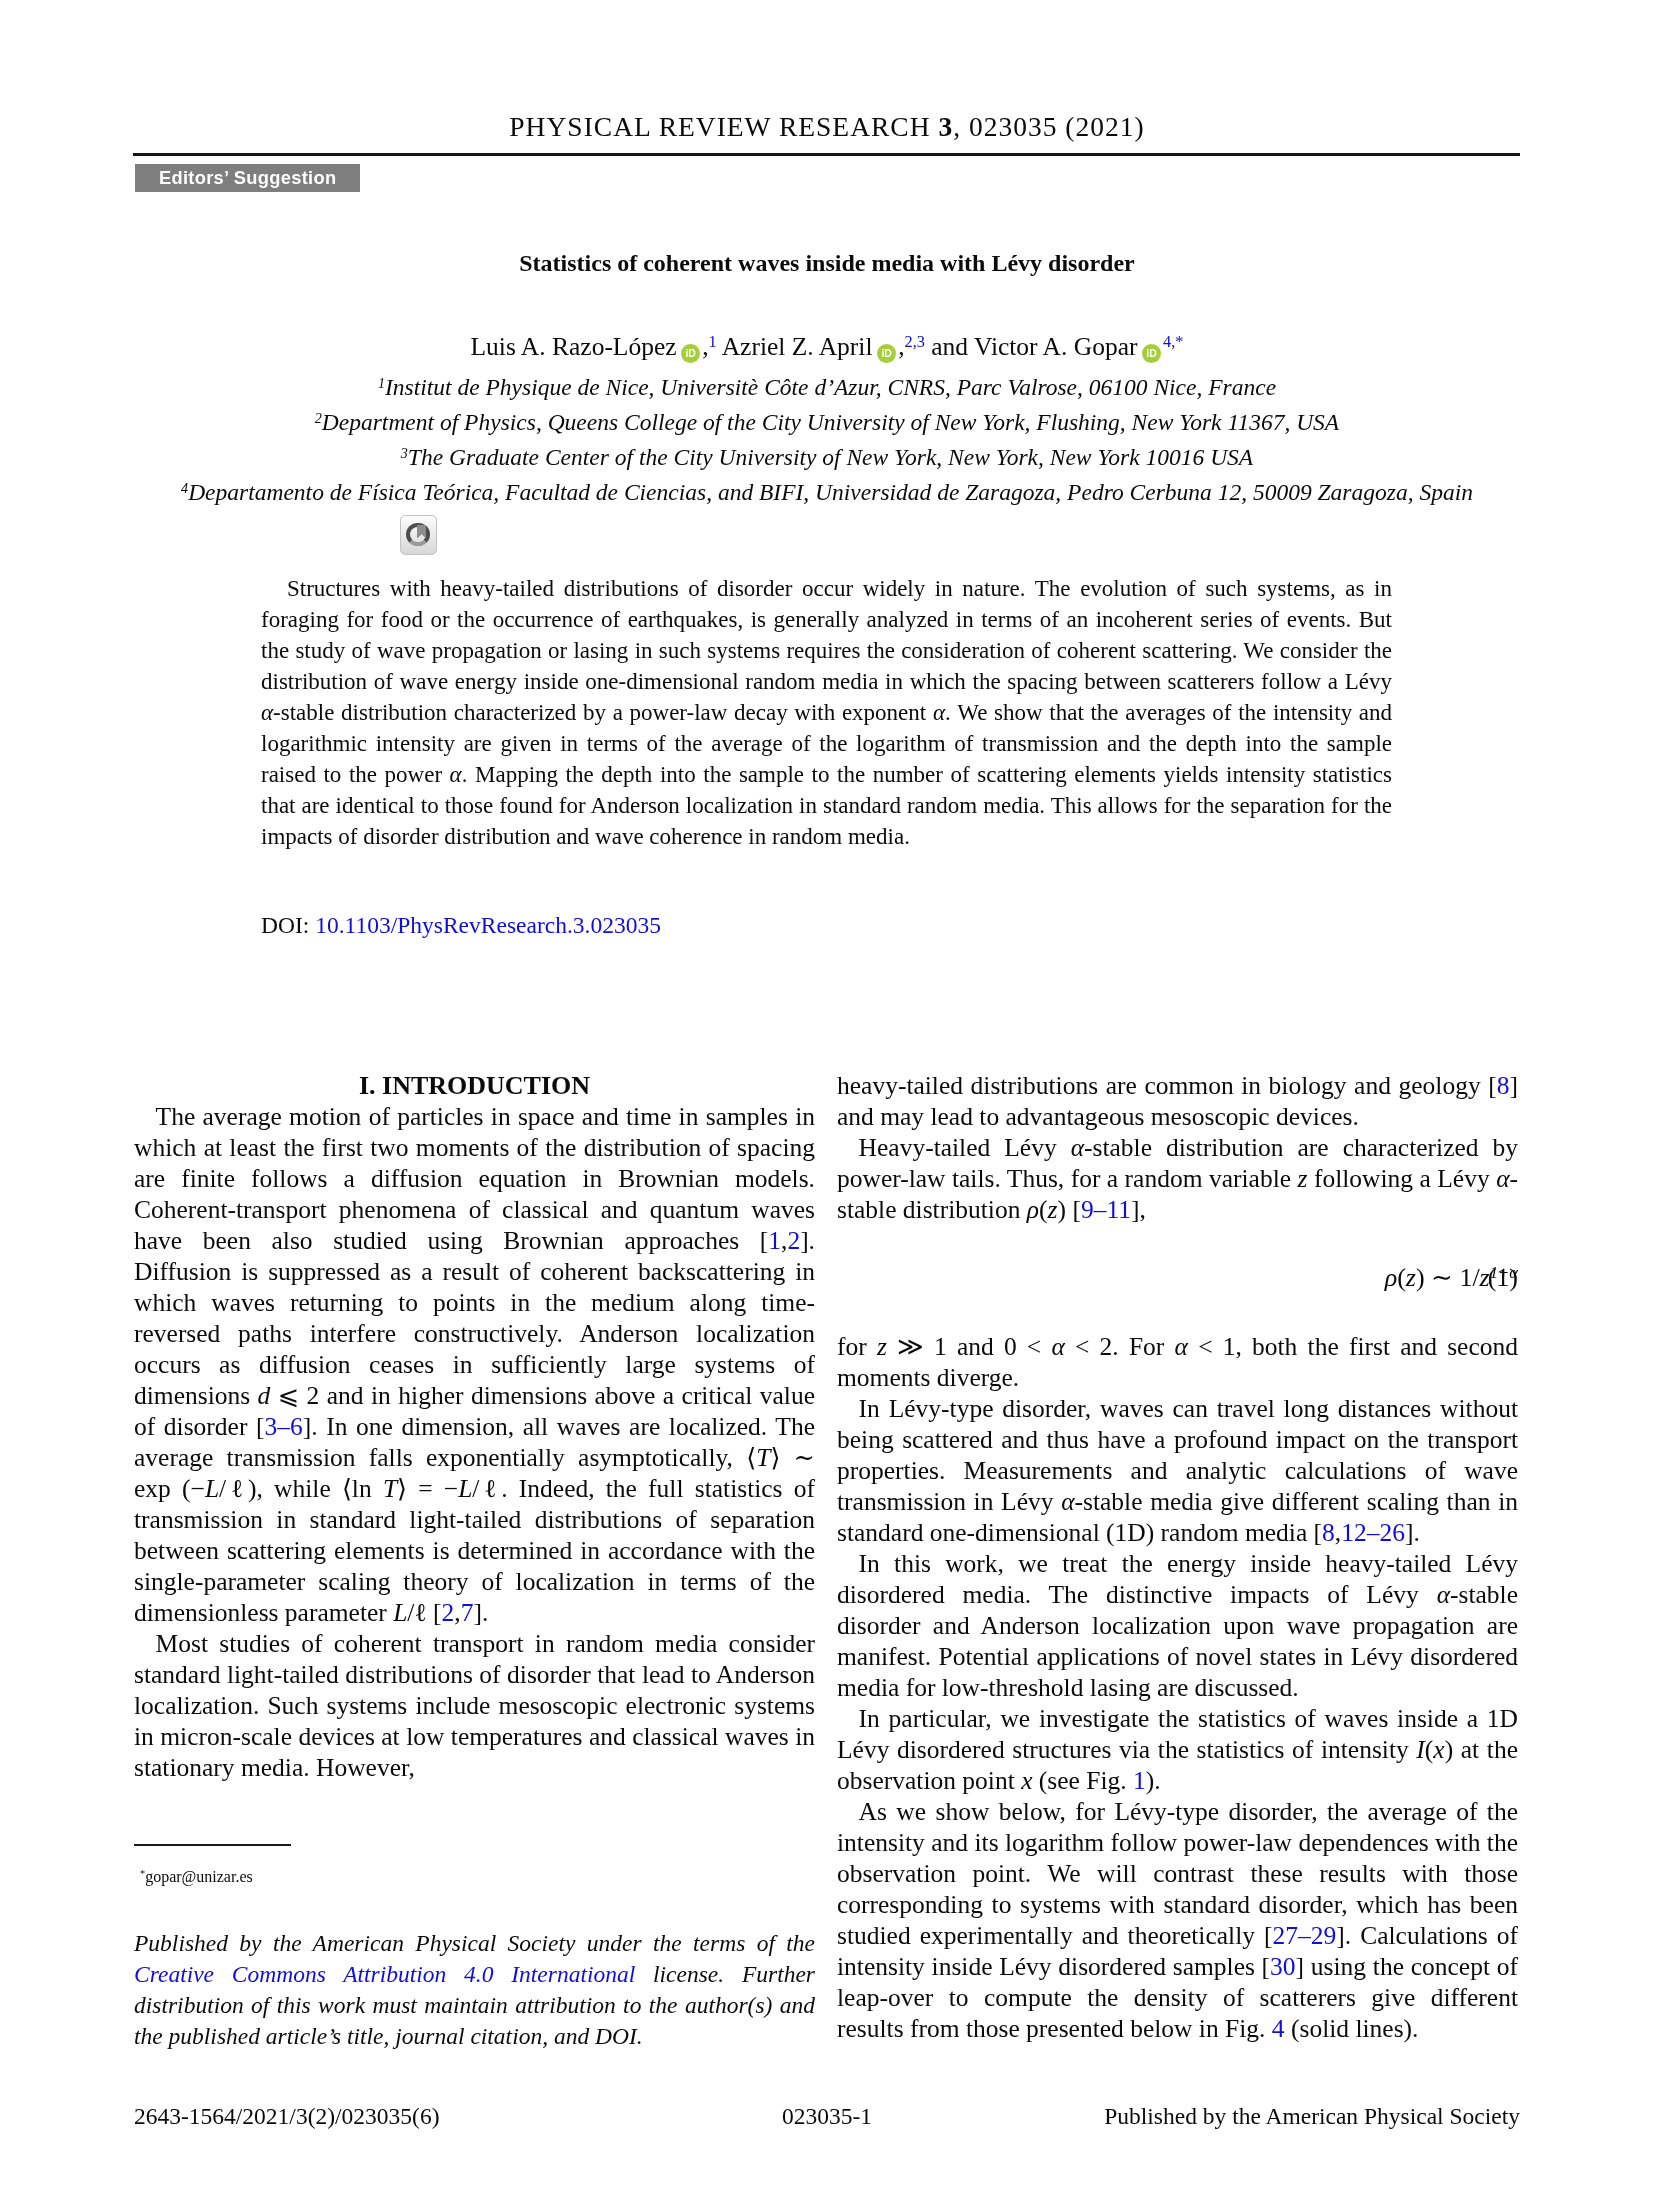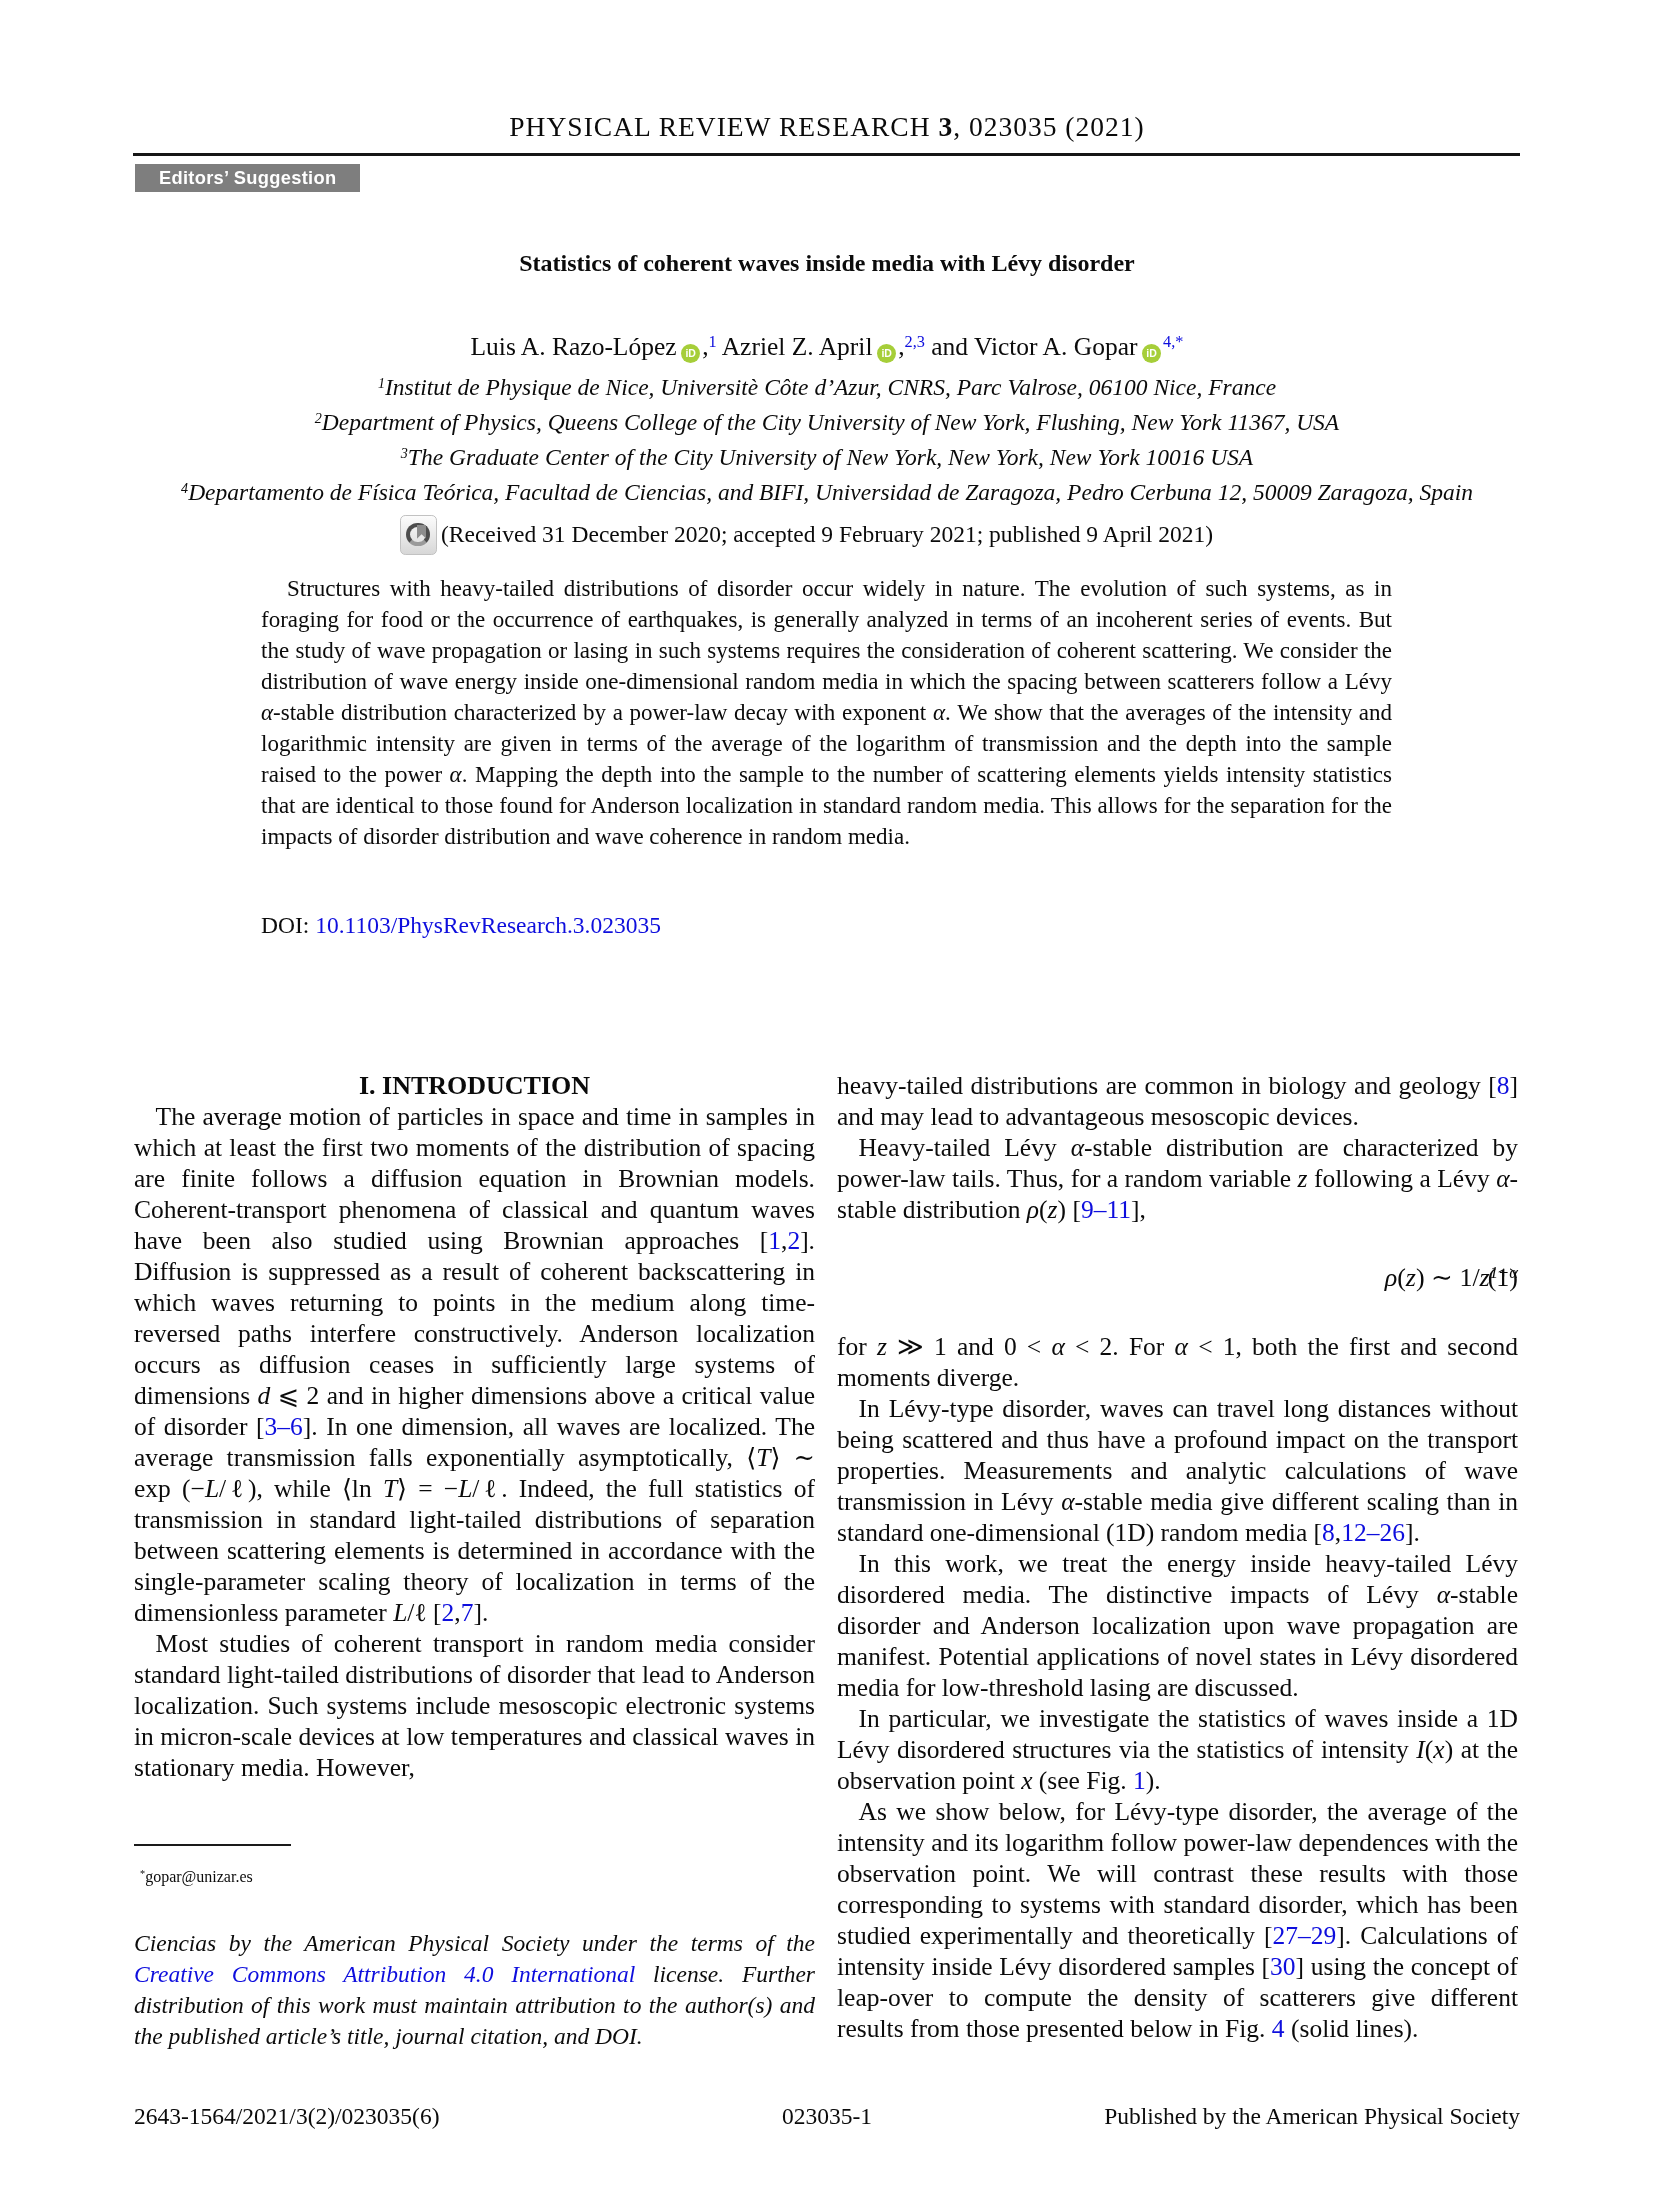--- a/index.html
+++ b/index.html
@@ -122,21 +122,20 @@
     <div><span class="sup">2</span><span>Department of Physics, Queens College of the City University of New York, Flushing, New York 11367, USA</span></div>
     <div><span class="sup">3</span><span>The Graduate Center of the City University of New York, New York, New York 10016 USA</span></div>
     <div><span class="sup">4</span><span>Departamento de Física Teórica, Facultad de Ciencias, and BIFI, Universidad de Zaragoza, Pedro Cerbuna 12, 50009 Zaragoza, Spain</span></div>
   </div>
 
   <div class="cross">
     <div class="ring"></div>
     <div class="mark"></div>
   </div>
 
-  <div class="received">(Received 31 December 2020; accepted 9 February 2021; published 9 April 2021)</div>
 
   <div class="abstract"><span>Structures with heavy-tailed distributions of disorder occur widely in nature. The evolution of such systems, as in foraging for food or the occurrence of earthquakes, is generally analyzed in terms of an incoherent series of events. But the study of wave propagation or lasing in such systems requires the consideration of coherent scattering. We consider the distribution of wave energy inside one-dimensional random media in which the spacing between scatterers follow a Lévy </span><span class="m">α</span><span>-stable distribution characterized by a power-law decay with exponent </span><span class="m">α</span><span>. We show that the averages of the intensity and logarithmic intensity are given in terms of the average of the logarithm of transmission and the depth into the sample raised to the power </span><span class="m">α</span><span>. Mapping the depth into the sample to the number of scattering elements yields intensity statistics that are identical to those found for Anderson localization in standard random media. This allows for the separation for the impacts of disorder distribution and wave coherence in random media.</span></div>
 
   <div class="doi">
     <span>DOI: </span><span class="r">10.1103/PhysRevResearch.3.023035</span>
   </div>
 
   <div class="col col-left">
     <p class="sec-head">I. INTRODUCTION</p>
     <p class="ind"><span>The average motion of particles in space and time in samples in which at least the first two moments of the distribution of spacing are finite follows a diffusion equation in Brownian models. Coherent-transport phenomena of classical and quantum waves have been also studied using Brownian approaches [</span><span class="r">1</span><span>,</span><span class="r">2</span><span>]. Diffusion is suppressed as a result of coherent backscattering in which waves returning to points in the medium along time-reversed paths interfere constructively. Anderson localization occurs as diffusion ceases in sufficiently large systems of dimensions </span><span class="m">d</span><span> ⩽ 2 and in higher dimensions above a critical value of disorder [</span><span class="r">3–6</span><span>]. In one dimension, all waves are localized. The average transmission falls exponentially asymptotically, ⟨</span><span class="m">T</span><span>⟩ ∼ exp (−</span><span class="m">L</span><span>/ℓ), while ⟨ln </span><span class="m">T</span><span>⟩ = −</span><span class="m">L</span><span>/ℓ. Indeed, the full statistics of transmission in standard light-tailed distributions of separation between scattering elements is determined in accordance with the single-parameter scaling theory of localization in terms of the dimensionless parameter </span><span class="m">L</span><span>/ℓ [</span><span class="r">2</span><span>,</span><span class="r">7</span><span>].</span></p>
@@ -156,21 +155,21 @@
     <p class="ind"><span>In particular, we investigate the statistics of waves inside a 1D Lévy disordered structures via the statistics of intensity </span><span class="m">I</span><span>(</span><span class="m">x</span><span>) at the observation point </span><span class="m">x</span><span> (see Fig. </span><span class="r">1</span><span>).</span></p>
     <p class="ind"><span>As we show below, for Lévy-type disorder, the average of the intensity and its logarithm follow power-law dependences with the observation point. We will contrast these results with those corresponding to systems with standard disorder, which has been studied experimentally and theoretically [</span><span class="r">27–29</span><span>]. Calculations of intensity inside Lévy disordered samples [</span><span class="r">30</span><span>] using the concept of leap-over to compute the density of scatterers give different results from those presented below in Fig. </span><span class="r">4</span><span> (solid lines).</span></p>
   </div>
 
   <div class="fn-rule"></div>
 
   <div class="footnote">
     <span class="sup">*</span><span>gopar@unizar.es</span>
   </div>
 
-  <div class="license"><span>Ciencias by the American Physical Society under the terms of the </span><span class="r">Creative Commons Attribution 4.0 International</span><span> license. Further distribution of this work must maintain attribution to the author(s) and the published article’s title, journal citation, and DOI.</span></div>
+  <div class="license"><span>Published by the American Physical Society under the terms of the </span><span class="r">Creative Commons Attribution 4.0 International</span><span> license. Further distribution of this work must maintain attribution to the author(s) and the published article’s title, journal citation, and DOI.</span></div>
 
   <div class="footer">
     <span class="fc">023035-1</span>
     <span class="fl">2643-1564/2021/3(2)/023035(6)</span>
     <span class="fr">Published by the American Physical Society</span>
   </div>
 
 </div>
 
 

